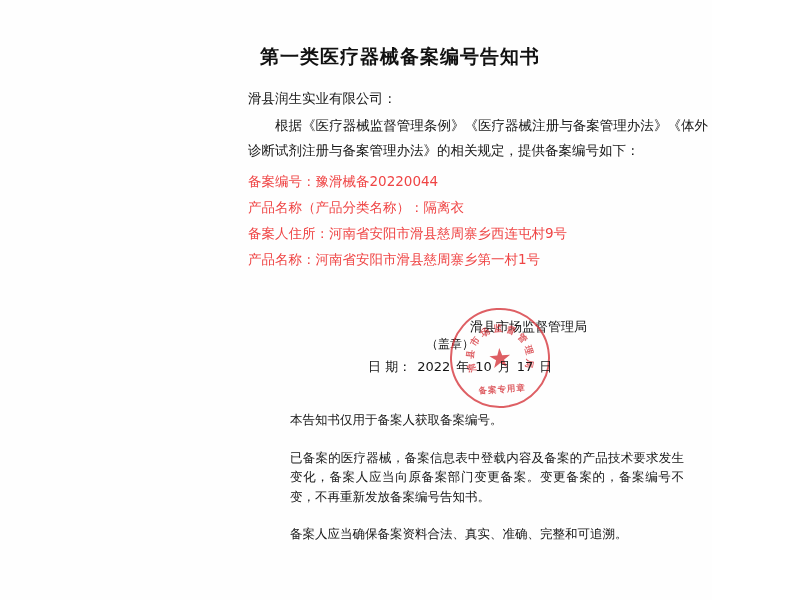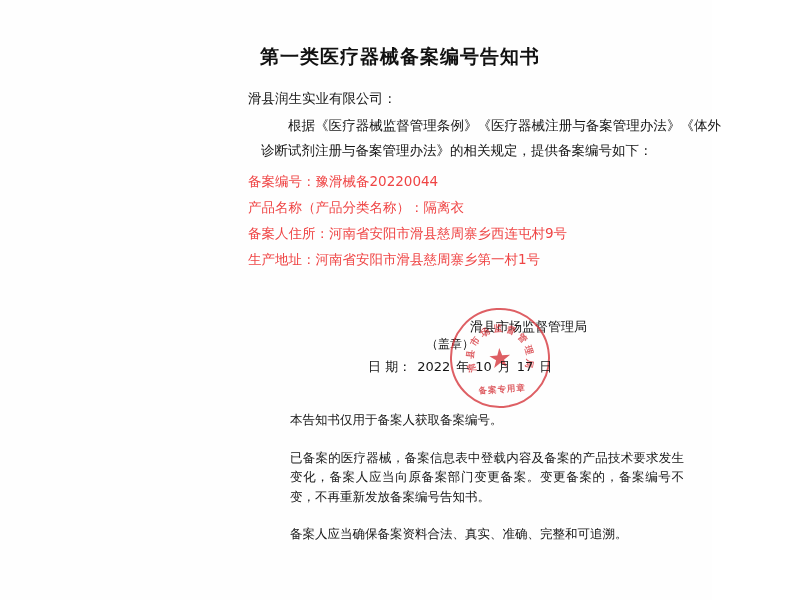--- a/index.html
+++ b/index.html
@@ -43,21 +43,20 @@
     left: 248px;
     width: 460px;
     font-size: 13.5px;
     line-height: 25px;
     color: #151515;
     text-align: justify;
   }
   .para-intro {
     top: 113px;
     text-indent: 27px;
-    margin-left: 13px;
   }
   .field {
     position: absolute;
     left: 248px;
     font-size: 13.5px;
     color: #ef4444;
     white-space: nowrap;
   }
   .f1 { top: 173px; }
   .f2 { top: 199px; }
@@ -181,21 +180,21 @@
 
   <div class="field f2">
     <span>产品名称（产品分类名称）：</span><span>隔离衣</span>
   </div>
 
   <div class="field f3">
     <span>备案人住所：</span><span>河南省安阳市滑县慈周寨乡西连屯村9号</span>
   </div>
 
   <div class="field f4">
-    <span>生产地址：</span><span>河南省安阳市滑县慈周寨乡第一村1号</span>
+    <span>产品名称：</span><span>河南省安阳市滑县慈周寨乡第一村1号</span>
   </div>
 
   <div class="sign-area">
 
     <div class="issuer">滑县市场监督管理局</div>
     <div class="seal-label">（盖章）</div>
 
     <div class="seal">
       <div class="arc-text" id="seal-arc">
           <span style="transform: rotate(-105deg) translate(-50%, -36px);">滑</span>

